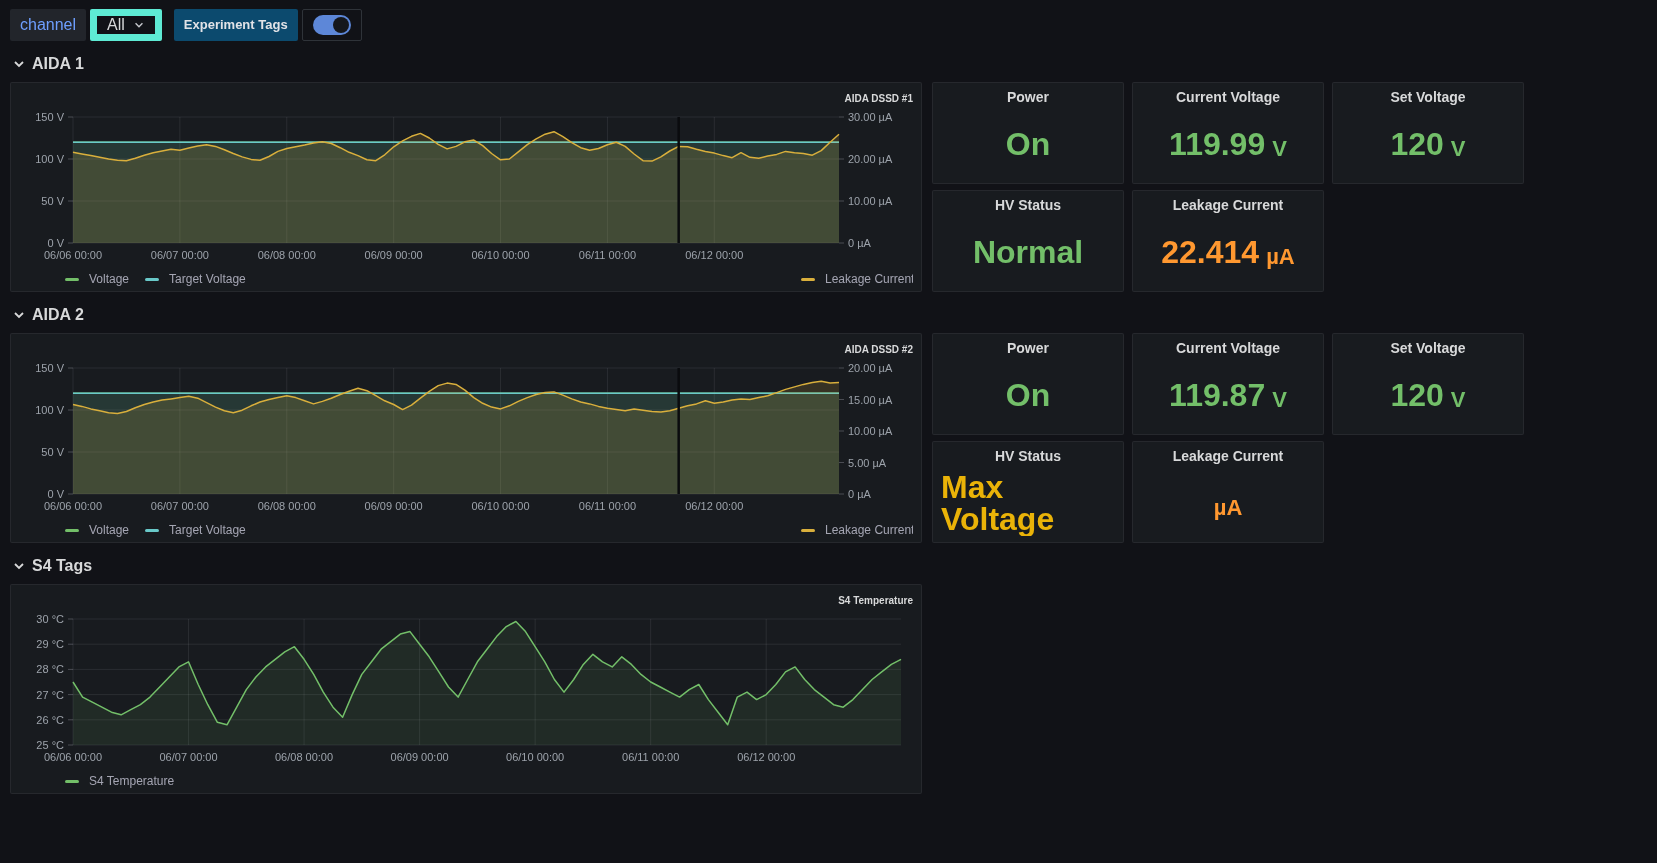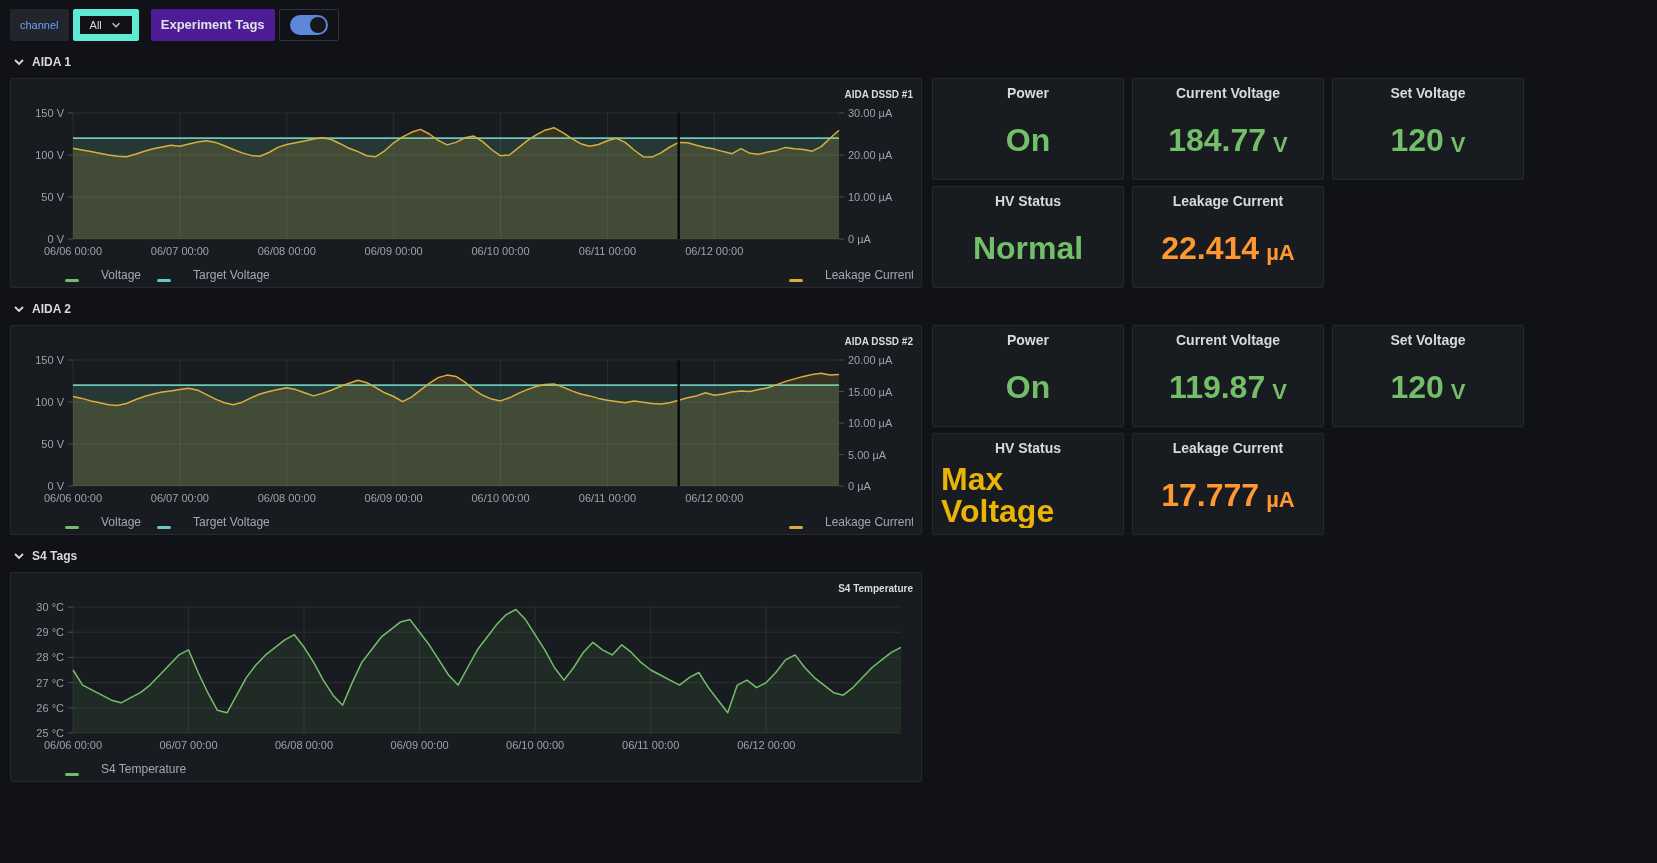--- a/index.html
+++ b/index.html
@@ -3,44 +3,44 @@
 <meta charset="utf-8">
 <style>
   * { margin:0; padding:0; box-sizing:border-box; }
   html,body { width:1657px; height:863px; background:#111217; overflow:hidden;
     font-family:"Liberation Sans", sans-serif; color:#d8d9da; }
   .page { padding:8px 10px; }
 
   
   .toolbar { display:flex; align-items:center; height:33px; gap:12px; }
   .var-group { display:flex; align-items:stretch; gap:4px; }
-  .tb-box { height:32px; display:flex; align-items:center; padding:0 10px; border-radius:2px; font-size:11px; }
+  .tb-box { height:32px; display:flex; align-items:center; padding:0 10px; border-radius:2px; font-size:16px; }
   .var-label { background:#22252b; color:#6e9fff; }
   .var-select { background:#111217; border:7px solid #5eead4; color:#d8d9da; gap:8px; cursor:pointer; }
-  .tags-label { background:#4c1d95; color:#e2e3e7; font-weight:600; font-size:13px; }
+  .tags-label { background:#0c4a6e; color:#e2e3e7; font-weight:600; font-size:13px; }
   .toggle-box { border:1px solid #2f3339; background:#111217; padding:0 10px; }
   .toggle-pill { width:38px; height:20px; border-radius:10px; background:#5d87d8; position:relative; }
   .toggle-knob { width:16px; height:16px; border-radius:50%; background:#15171c; position:absolute; top:2px; right:2px; }
   .chev { width:12px; height:12px; }
 
   
   .section-header { display:flex; align-items:center; gap:6px; margin:14px 0 9px 2px;
-    font-size:12px; font-weight:700; color:#d8d9da; cursor:pointer; }
+    font-size:16px; font-weight:700; color:#d8d9da; cursor:pointer; }
   .section-header svg { width:14px; height:14px; }
 
   
   .row { display:flex; gap:10px; align-items:flex-start; }
   .panel { background:#181b1f; border:1px solid rgba(204,204,220,0.08); border-radius:2px; }
   .chart-panel { width:912px; height:210px; padding:4px 8px 2px 8px; }
   .panel-title { text-align:right; font-size:10px; font-weight:600; color:#d8d9da;
     height:24px; line-height:24px; cursor:pointer; }
 
   .legend { display:flex; justify-content:space-between; align-items:center; padding:0 0 0 46px; height:20px; }
   .legend-left, .legend-right { display:flex; gap:16px; }
-  .legend-item { display:flex; align-items:flex-end; gap:22px; font-size:12px; color:rgba(204,204,220,0.78); cursor:pointer; }
+  .legend-item { display:flex; align-items:center; gap:10px; font-size:12px; color:rgba(204,204,220,0.78); cursor:pointer; }
   .swatch { display:inline-block; width:14px; height:3px; border-radius:2px; }
   .truncate { display:inline-block; max-width:88px; overflow:hidden; white-space:nowrap; }
 
   svg text.axis { font-size:11px; fill:#9da3ab; font-family:"Liberation Sans", sans-serif; }
 
   
   .stats-grid { display:grid; grid-template-columns:repeat(3,192px); column-gap:8px; row-gap:6px; }
   .stat-panel { width:192px; height:102px; display:flex; flex-direction:column; padding:6px 8px; }
   .stat-title { text-align:center; font-size:14px; font-weight:600; color:#d8d9da; height:22px; cursor:pointer; }
   .stat-value-row { flex:1; display:flex; align-items:center; justify-content:center; gap:7px; overflow:hidden; }
@@ -147,21 +147,21 @@
     <div class="stats-grid">
       <div class="panel stat-panel">
         <div class="stat-title">Power</div>
         <div class="stat-value-row">
             <span class="stat-value" style="color: rgb(115, 191, 105);">On</span>
           </div>
       </div>
       <div class="panel stat-panel">
         <div class="stat-title">Current Voltage</div>
         <div class="stat-value-row">
-            <span class="stat-value" style="color: rgb(115, 191, 105);">184.77</span>
+            <span class="stat-value" style="color: rgb(115, 191, 105);">119.99</span>
             <span class="stat-unit" style="color: rgb(115, 191, 105);">V</span>
           </div>
       </div>
       <div class="panel stat-panel">
         <div class="stat-title">Set Voltage</div>
         <div class="stat-value-row">
             <span class="stat-value" style="color: rgb(115, 191, 105);">120</span>
             <span class="stat-unit" style="color: rgb(115, 191, 105);">V</span>
           </div>
       </div>
@@ -277,21 +277,20 @@
       </div>
       <div class="panel stat-panel">
         <div class="stat-title">HV Status</div>
         <div class="stat-value-row">
             <span class="stat-value" style="color: #eab308;">Max Voltage</span>
           </div>
       </div>
       <div class="panel stat-panel">
         <div class="stat-title">Leakage Current</div>
         <div class="stat-value-row">
-            <span class="stat-value" style="color: rgb(255, 152, 48);">17.777</span>
             <span class="stat-unit" style="color: rgb(255, 152, 48);">µA</span>
           </div>
       </div>
     </div>
   </div>
 
   <div class="section-header">
     <svg viewBox="0 0 14 14">
         <polyline points="3,5 7,9 11,5" fill="none" stroke="#d8d9da" stroke-width="1.8"></polyline>
       </svg>

